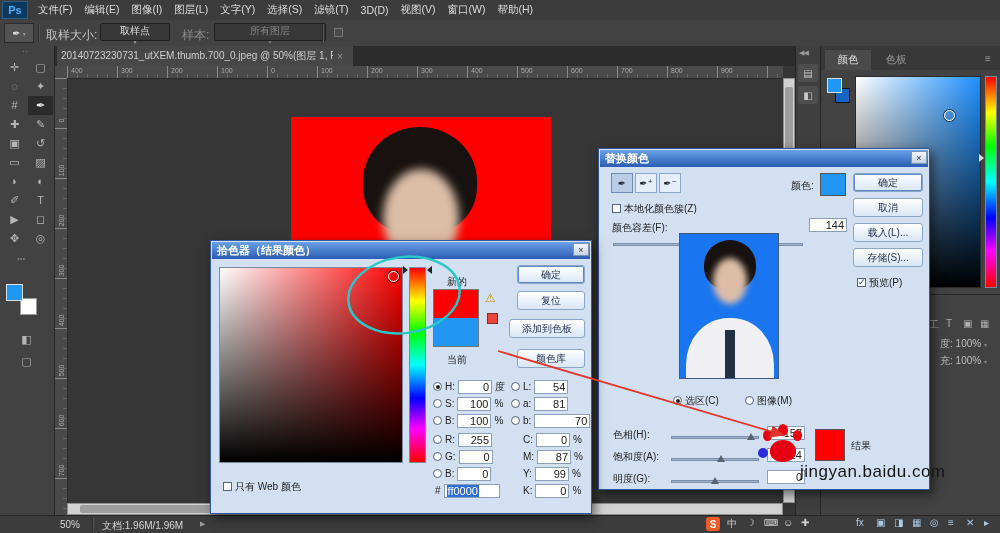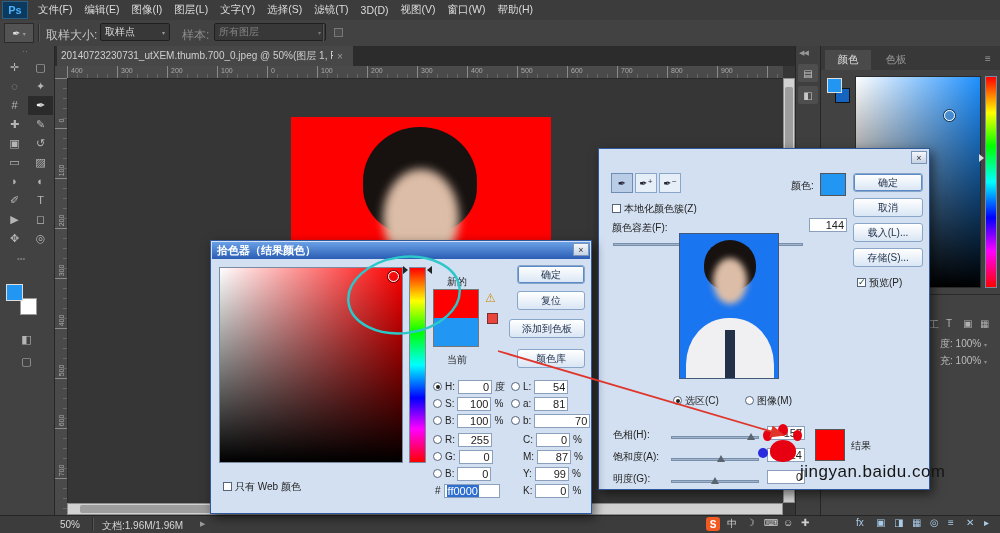--- a/index.html
+++ b/index.html
@@ -9,21 +9,21 @@
   .f{display:flex;align-items:center;}
   
   .menubar{left:0;top:0;width:1000px;height:20px;background:#3c3c3c;border-bottom:1px solid #262626;}
   .pslogo{left:2px;top:1px;width:26px;height:18px;background:#0b3a5e;color:#4db1ff;font-size:11px;font-weight:bold;
           display:flex;align-items:center;justify-content:center;border:1px solid #2a5f86;box-sizing:border-box;}
   .menuitem{padding:0 6px;font-size:10.5px;color:#dcdcdc;height:20px;display:flex;align-items:center;}
   .optionsbar{left:0;top:20px;width:1000px;height:26px;background:#424242;border-bottom:1px solid #262626;}
   .optlabel{font-size:12px;color:#c4c4c4;}
   .optlabel.dim{color:#8c8c8c;}
   .dropdown{height:18px;background:#383838;border:1px solid #1f1f1f;color:#ddd;font-size:10px;
-            display:flex;align-items:center;justify-content:space-between;padding:0 4px;box-sizing:border-box;border-radius:2px;}
+            display:flex;align-items:center;justify-content:space-between;padding:0 4px;box-sizing:border-box;border-radius:2px;flex-direction:column;}
   .dropdown.dim{color:#858585;}
   .vsep{width:1px;height:18px;background:#2c2c2c;border-right:1px solid #555;}
   
   .tabbar{left:55px;top:46px;width:740px;height:20px;background:#2c2c2c;border-bottom:1px solid #232323;}
   .doctab{left:57px;top:46px;width:296px;height:20px;background:#474747;color:#cfcfcf;font-size:10px;
           display:flex;align-items:center;padding:0 4px;box-sizing:border-box;white-space:nowrap;overflow:hidden;}
   
   .toolbar{left:0;top:46px;width:55px;height:469px;background:#424242;border-right:1px solid #262626;box-sizing:border-box;}
   .tool{position:absolute;width:25px;height:19px;display:flex;align-items:center;justify-content:center;
         color:#b5b5b5;font-size:11px;line-height:1;}
@@ -319,20 +319,23 @@
   <span class="abs tray" style="left:856px;color:#a8cbe8;z-index:25;">fx</span>
   <span class="abs tray" style="left:876px;color:#a8cbe8;z-index:25;">▣</span>
   <span class="abs tray" style="left:894px;color:#a8cbe8;z-index:25;">◨</span>
   <span class="abs tray" style="left:912px;color:#a8cbe8;z-index:25;">▦</span>
   <span class="abs tray" style="left:930px;color:#a8cbe8;z-index:25;">◎</span>
   <span class="abs tray" style="left:948px;color:#a8cbe8;z-index:25;">≡</span>
   <span class="abs tray" style="left:966px;color:#a8cbe8;z-index:25;">✕</span>
   <span class="abs tray" style="left:984px;color:#a8cbe8;z-index:25;">▸</span>
 
   <div class="dlg" style="left:598px;top:148px;width:332px;height:342px;">
+    <div class="dlgtitle">
+      <span>替换颜色</span>
+    </div>
     <div class="x" style="right:2px;"><span>×</span></div>
 
     <div class="abs" style="left:12px;top:24px;width:22px;height:20px;background:#b9cde6;border:1px solid #6f8cb4;box-sizing:border-box;
          display:flex;align-items:center;justify-content:center;font-size:10px;color:#223;">
         <span>✒</span>
       </div>
     <div class="abs" style="left:36px;top:24px;width:22px;height:20px;background:#e6eef8;border:1px solid #8aa6c9;box-sizing:border-box;
          display:flex;align-items:center;justify-content:center;font-size:10px;color:#223;">
         <span>✒⁺</span>
       </div>

